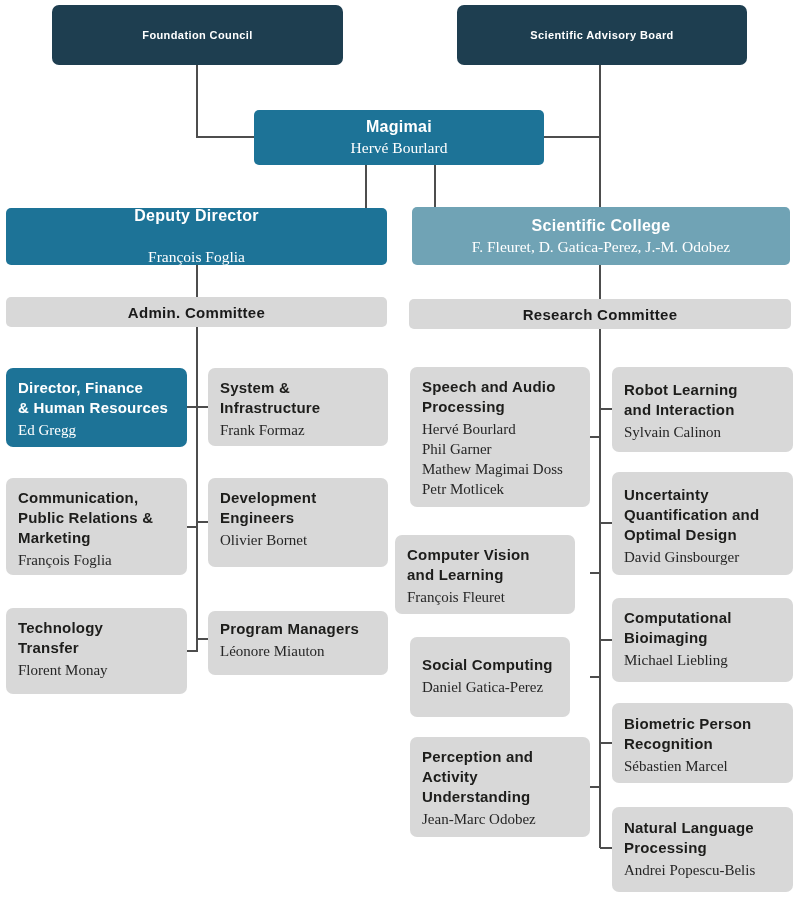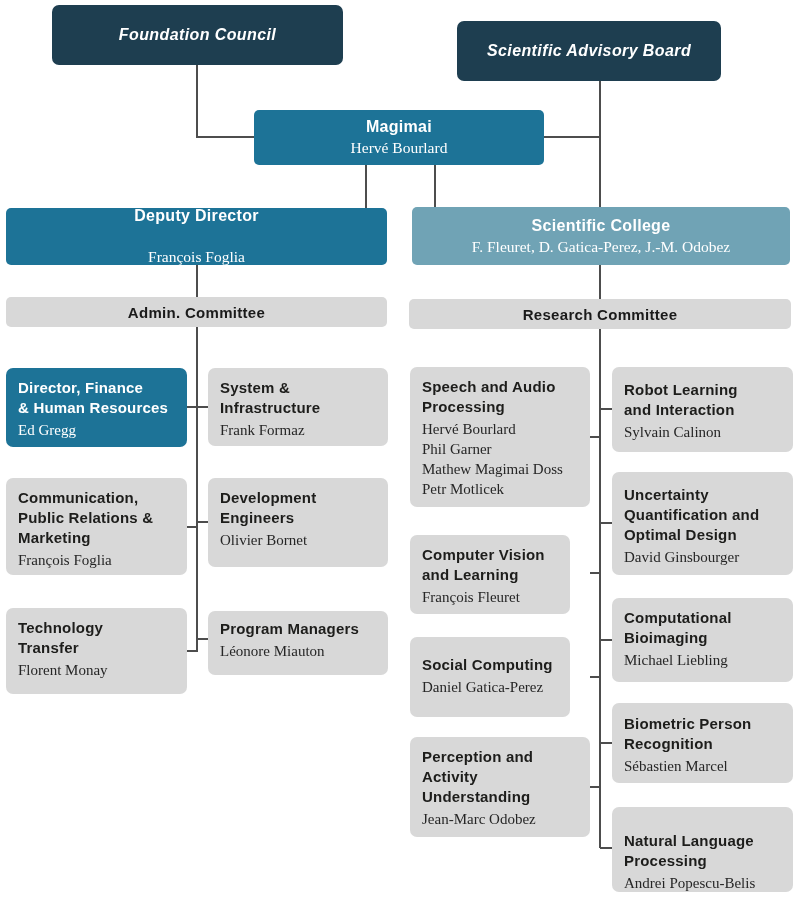--- a/index.html
+++ b/index.html
@@ -15,21 +15,21 @@
   .navy  { background: #1e3e50; color: #ffffff; border-radius: 7px; }
   .teal  { background: #1d7397; color: #ffffff; border-radius: 5px; }
   .lblue { background: #70a3b5; color: #ffffff; border-radius: 5px; }
   .grey  { background: #d8d8d8; color: #1d1d1b; border-radius: 5px; }
 
   .center-box {
     display: flex; flex-direction: column;
     align-items: center; justify-content: center;
     text-align: center;
   }
-  .big-label { font-weight: bold; font-size: 16px; letter-spacing: 0.4px; font-style: italic; }
+  .big-label { font-weight: bold; font-size: 11px; letter-spacing: 0.4px; }
   .mid-title { font-weight: bold; font-size: 16px; letter-spacing: 0.3px; }
   .mid-name  {
     font-family: "Liberation Serif", serif;
     font-size: 15.5px; margin-top: 3px; white-space: pre-line;
   }
   .bar-label { font-weight: bold; font-size: 15px; color: #1a1a1a; letter-spacing: 0.3px; }
 
   .dept { padding: 10px 12px; border-radius: 7px; }
   .dept .t {
     font-weight: bold; font-size: 15px; line-height: 20px;
@@ -77,21 +77,21 @@
   <div class="hline" style="left:590px; top:676px; width:11px;"></div>
   <div class="hline" style="left:600px; top:639px; width:12px;"></div>
   <div class="hline" style="left:590px; top:786px; width:11px;"></div>
   <div class="hline" style="left:600px; top:742px; width:12px;"></div>
   <div class="hline" style="left:600px; top:847px; width:12px;"></div>
 
   <div class="box navy center-box" style="left:52px; top:5px; width:291px; height:60px;">
     <div class="big-label">Foundation Council</div>
   </div>
 
-  <div class="box navy center-box" style="left:457px; top:5px; width:264px; height:60px;margin-top:16px;">
+  <div class="box navy center-box" style="left:457px; top:5px; width:290px; height:60px;">
     <div class="big-label">Scientific Advisory Board</div>
   </div>
 
   <div class="box teal center-box" style="left:254px; top:110px; width:290px; height:55px;">
     <div class="mid-title">Magimai</div>
     <div class="mid-name">Hervé Bourlard</div>
   </div>
 
   <div class="box teal center-box" style="left:6px; top:208px; width:381px; height:57px;gap:20px;">
     <div class="mid-title">Deputy Director</div>
@@ -149,21 +149,21 @@
 
   <div class="box grey dept" style="left:410px; top:367px; width:180px; height:140px;">
     <div class="t">Speech and Audio
 Processing</div>
     <div class="n">Hervé Bourlard
 Phil Garner
 Mathew Magimai Doss
 Petr Motlicek</div>
   </div>
 
-  <div class="box grey dept" style="left:410px; top:535px; width:160px; height:79px;">
+  <div class="box grey dept" style="left:395px; top:535px; width:180px; height:79px;">
     <div class="t">Computer Vision
 and Learning</div>
     <div class="n">François Fleuret</div>
   </div>
 
   <div class="box grey dept" style="left:410px; top:637px; width:160px; height:80px; padding-top:18px;">
     <div class="t">Social Computing</div>
     <div class="n">Daniel Gatica-Perez</div>
   </div>
 
@@ -192,19 +192,19 @@
 Bioimaging</div>
     <div class="n">Michael Liebling</div>
   </div>
 
   <div class="box grey dept" style="left:612px; top:703px; width:181px; height:80px; padding-top:11px;">
     <div class="t">Biometric Person
 Recognition</div>
     <div class="n">Sébastien Marcel</div>
   </div>
 
-  <div class="box grey dept" style="left:612px; top:807px; width:181px; height:85px; padding-top:24px;">
+  <div class="box grey dept" style="left:612px; top:807px; width:181px; height:85px; padding-top:11px;">
     <div class="t">Natural Language
 Processing</div>
     <div class="n">Andrei Popescu-Belis</div>
   </div>
 
 </div>
 
 </body></html>

